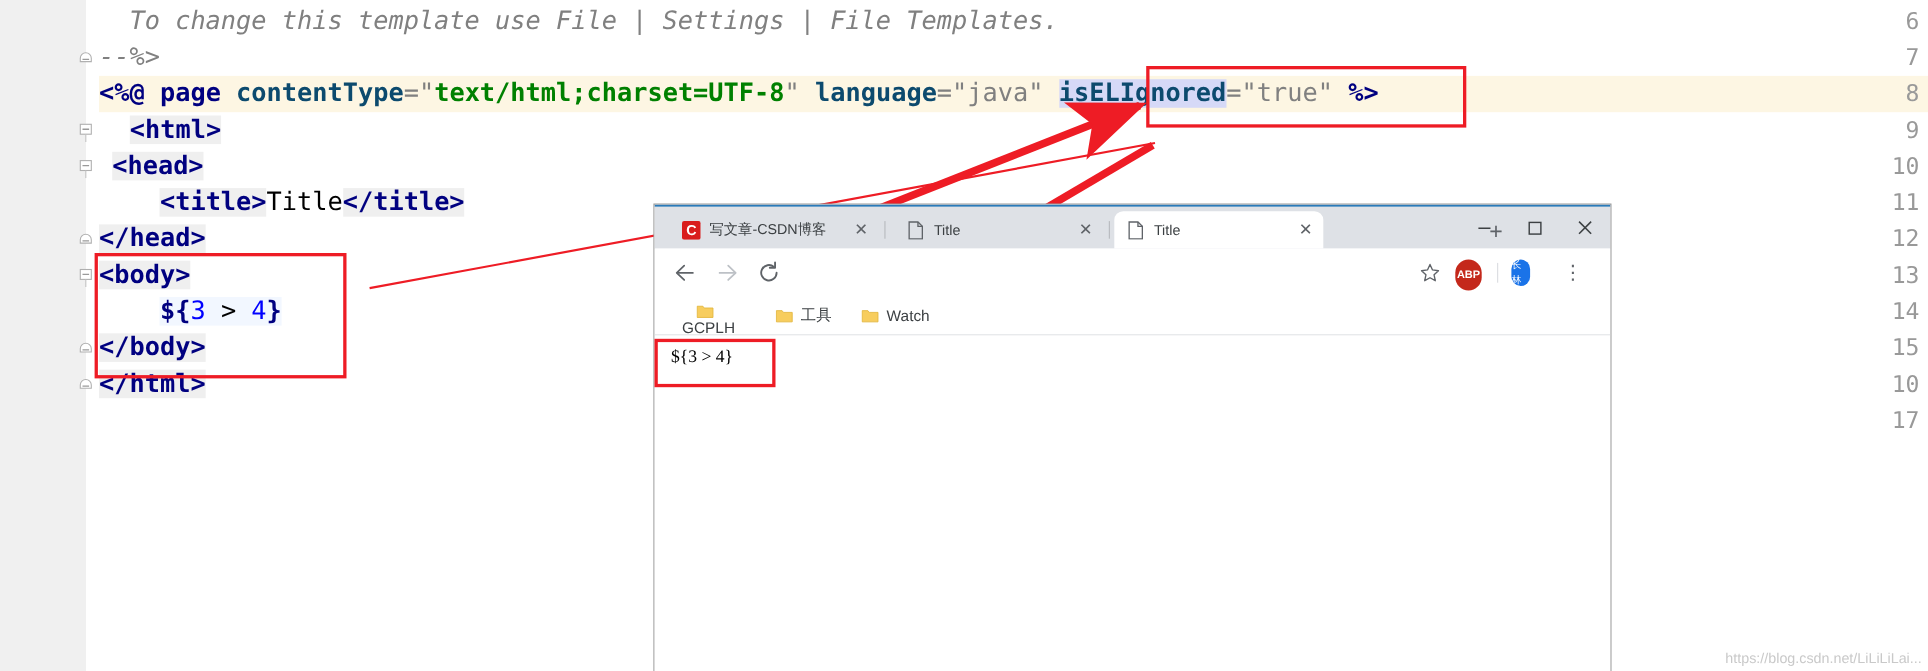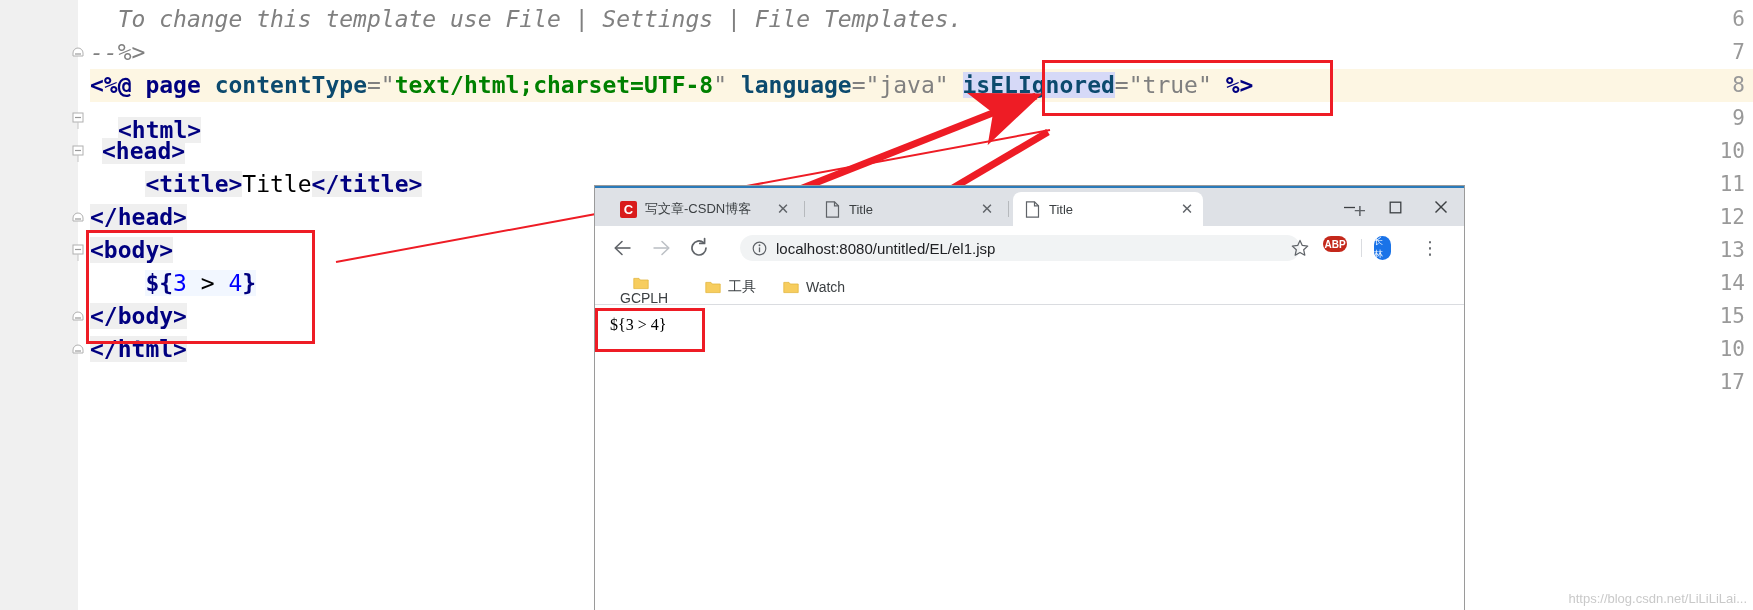--- a/index.html
+++ b/index.html
@@ -97,21 +97,21 @@
     position:absolute;left:145px;top:9px;width:560px;height:26px;
     background:#f1f3f4;border-radius:13px;display:flex;align-items:center;
   }
   #omni-info{width:18px;height:18px;margin-left:10px;display:flex;align-items:center;justify-content:center;color:#5f6368;}
   #omni-url{
     margin-left:8px;font-size:15px;color:#202124;white-space:nowrap;
     font-family:"Liberation Sans", sans-serif;
   }
   #star{position:absolute;left:692px;top:9px;width:26px;height:26px;display:flex;align-items:center;justify-content:center;color:#5f6368;}
   #abp{
-    position:absolute;left:728px;top:10px;width:24px;height:16px;border-radius:12px;
+    position:absolute;left:728px;top:10px;width:24px;height:28px;border-radius:12px;
     background:#c4281b;color:#ffffff;font-size:10px;font-weight:bold;
     display:flex;align-items:center;justify-content:center;
   }
   #avatar{
     position:absolute;left:779px;top:10px;width:17px;height:24px;border-radius:12px;
     background:#1a73e8;color:#ffffff;font-size:9px;
     display:flex;align-items:center;justify-content:center;
   }
   #avsep{position:absolute;left:766px;top:13px;width:1px;height:18px;background:#dadce0;}
   #menu3{position:absolute;left:822px;top:9px;width:26px;height:26px;display:flex;align-items:center;justify-content:center;color:#5f6368;font-size:18px;letter-spacing:0;}
@@ -203,21 +203,21 @@
       <line x1="5" y1="9" x2="11" y2="9" stroke="#9a9a9a" stroke-width="1.2"></line>
     </svg>
   </div>
 
   <div class="codeline" style="top:3px;"><span class="comment">  To change this template use File | Settings | File Templates.</span></div>
 
   <div class="codeline" style="top:36px;"><span class="comment">--%&gt;</span></div>
 
   <div class="codeline" style="top:69px;"><span class="kw">&lt;%@</span><span class="plain"> </span><span class="kw">page</span><span class="plain"> </span><span class="attr">contentType</span><span class="strgray">=</span><span class="strgray">"</span><span class="str">text/html;charset=UTF-8</span><span class="strgray">"</span><span class="plain"> </span><span class="attr">language</span><span class="strgray">=</span><span class="strgray">"java"</span><span class="plain"> </span><span class="attr selbg">isELIgnored</span><span class="strgray">=</span><span class="strgray">"true"</span><span class="plain"> </span><span class="kw">%&gt;</span></div>
 
-  <div class="codeline" style="top:114px;padding-left:28px;"><span class="tagname tagbg">&lt;html&gt;</span></div>
+  <div class="codeline" style="top:102px;padding-left:28px;"><span class="tagname tagbg">&lt;html&gt;</span></div>
 
   <div class="codeline" style="top:135px;padding-left:12px;"><span class="tagname tagbg">&lt;head&gt;</span></div>
 
   <div class="codeline" style="top:168px;"><span class="plain">    </span><span class="tagname tagbg">&lt;title&gt;</span><span class="plain">Title</span><span class="tagname tagbg">&lt;/title&gt;</span></div>
 
   <div class="codeline" style="top:201px;"><span class="tagname tagbg">&lt;/head&gt;</span></div>
 
   <div class="codeline" style="top:234px;"><span class="tagname tagbg">&lt;body&gt;</span></div>
 
   <div class="codeline" style="top:267px;"><span class="plain">    </span><span class="elbg"><span class="kw">${</span><span class="num">3</span><span class="plain"> &gt; </span><span class="num">4</span><span class="kw">}</span></span></div>
@@ -321,30 +321,20 @@
         <path d="M12 4.5 L18.8 11 L12 17.5" fill="none" stroke="#bdc1c6" stroke-width="1.6" stroke-linecap="round" stroke-linejoin="round"></path>
       </svg>
     </div>
     <div class="navbtn" style="left:90px;">
       <svg width="22" height="22" viewBox="0 0 22 22">
         <path d="M18 11 A7 7 0 1 1 15.6 5.7" fill="none" stroke="#5f6368" stroke-width="1.7" stroke-linecap="round"></path>
         <path d="M16.6 1.6 L16.6 6.4 L11.8 6.4" fill="none" stroke="#5f6368" stroke-width="1.7" stroke-linecap="round" stroke-linejoin="round"></path>
       </svg>
     </div>
 
-    <div id="omnibox">
-      <span id="omni-info">
-        <svg width="15" height="15" viewBox="0 0 15 15">
-          <circle cx="7.5" cy="7.5" r="6.3" fill="none" stroke="#5f6368" stroke-width="1.2"></circle>
-          <circle cx="7.5" cy="4.3" r="0.95" fill="#5f6368"></circle>
-          <line x1="7.5" y1="6.4" x2="7.5" y2="11.2" stroke="#5f6368" stroke-width="1.3"></line>
-        </svg>
-      </span>
-      <span id="omni-url">localhost:8080/untitled/EL/el1.jsp</span>
-    </div>
 
     <div id="star">
       <svg width="18" height="18" viewBox="0 0 18 18">
         <path d="M9 1.4 L11.3 6.4 L16.7 7.1 L12.7 10.8 L13.8 16.2 L9 13.5 L4.2 16.2 L5.3 10.8 L1.3 7.1 L6.7 6.4 Z" fill="none" stroke="#5f6368" stroke-width="1.25" stroke-linejoin="round"></path>
       </svg>
     </div>
 
     <div id="abp">ABP</div>
 
     <div id="avsep"></div>

